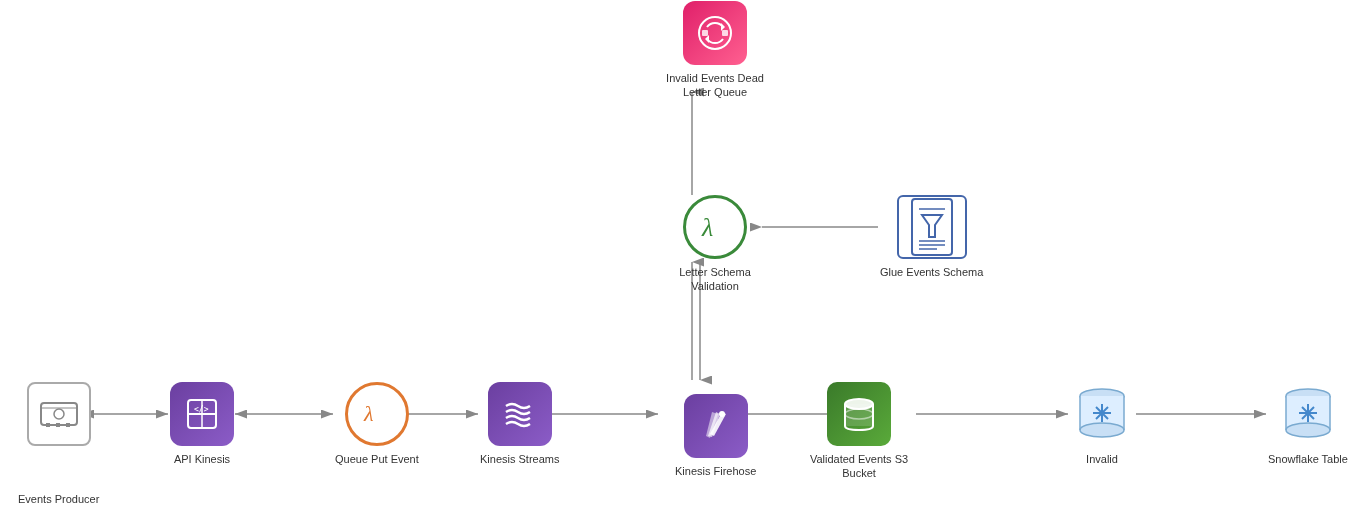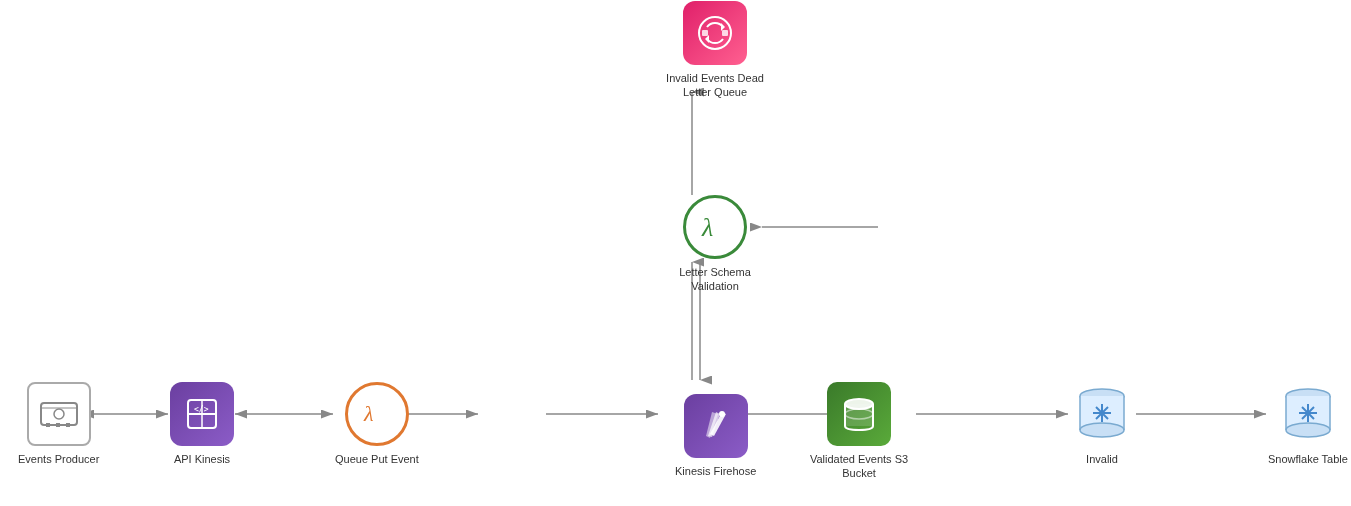--- a/index.html
+++ b/index.html
@@ -161,21 +161,21 @@
 
     <line x1="692" y1="380" x2="692" y2="262" stroke="#888" stroke-width="1.5" marker-end="url(#arrowhead-up)"></line>
 
     <line x1="700" y1="262" x2="700" y2="380" stroke="#888" stroke-width="1.5" marker-end="url(#arrowhead-down)"></line>
 
     <line x1="692" y1="195" x2="692" y2="92" stroke="#888" stroke-width="1.5" marker-end="url(#arrowhead-up)"></line>
 
     <line x1="878" y1="227" x2="762" y2="227" stroke="#888" stroke-width="1.5" marker-end="url(#arrowhead-left)"></line>
   </svg>
 
-  <div class="node" style="left:18px; top:382px;">
+  <div class="node" style="left:18px; top:382px;gap:40px;">
     <div class="events-producer-icon">
       <svg width="40" height="30" viewBox="0 0 40 30">
         <rect x="2" y="4" width="36" height="22" rx="3" fill="none" stroke="#888" stroke-width="2"></rect>
         <circle cx="20" cy="15" r="5" fill="none" stroke="#888" stroke-width="1.5"></circle>
         <line x1="2" y1="9" x2="38" y2="9" stroke="#888" stroke-width="1"></line>
         <rect x="7" y="24" width="4" height="4" fill="#888"></rect>
         <rect x="17" y="24" width="4" height="4" fill="#888"></rect>
         <rect x="27" y="24" width="4" height="4" fill="#888"></rect>
       </svg>
     </div>
@@ -197,20 +197,32 @@
 
   <div class="node" style="left:335px; top:382px;">
     <div class="orange-circle">
       <svg width="42" height="42" viewBox="0 0 42 42">
         <text x="8" y="28" font-size="22" fill="#E07830" font-family="serif" font-style="italic">λ</text>
       </svg>
     </div>
     <div class="node-label">Queue Put Event</div>
   </div>
 
+  <div class="node" style="left:480px; top:382px;">
+    <div class="purple-box">
+      <svg width="44" height="44" viewBox="0 0 44 44">
+
+        <path d="M8,14 Q14,10 20,14 Q26,18 32,14" fill="none" stroke="white" stroke-width="2.5"></path>
+        <path d="M8,20 Q14,16 20,20 Q26,24 32,20" fill="none" stroke="white" stroke-width="2.5"></path>
+        <path d="M8,26 Q14,22 20,26 Q26,30 32,26" fill="none" stroke="white" stroke-width="2.5"></path>
+        <path d="M8,32 Q14,28 20,32 Q26,36 32,32" fill="none" stroke="white" stroke-width="2.5"></path>
+      </svg>
+    </div>
+    <div class="node-label">Kinesis Streams</div>
+  </div>
 
   <div class="node" style="left:675px; top:382px;margin-top:12px;">
     <div class="purple-box">
       <svg width="44" height="44" viewBox="0 0 44 44">
 
         <path d="M28,8 L16,30 L20,32 L32,10 Z" fill="white" opacity="0.9"></path>
         <path d="M22,8 L14,32 L18,33 L26,10 Z" fill="white" opacity="0.7"></path>
         <path d="M18,8 L12,32 L16,34 L24,10 Z" fill="white" opacity="0.5"></path>
         <circle cx="28" cy="10" r="3" fill="white"></circle>
       </svg>
@@ -279,20 +291,35 @@
 
   <div class="node" style="left:660px; top:195px;">
     <div class="green-circle">
       <svg width="46" height="46" viewBox="0 0 46 46">
         <text x="10" y="32" font-size="26" fill="#3A8A3A" font-family="serif" font-style="italic">λ</text>
       </svg>
     </div>
     <div class="node-label">Letter Schema Validation</div>
   </div>
 
+  <div class="node" style="left:880px; top:195px;">
+    <div class="blue-box">
+      <svg width="50" height="60" viewBox="0 0 50 60">
+
+        <rect x="5" y="2" width="40" height="56" rx="3" fill="white" stroke="#4466AA" stroke-width="2"></rect>
+
+        <polygon points="15,18 35,18 28,28 28,40 22,40 22,28" fill="none" stroke="#4466AA" stroke-width="2"></polygon>
+        <line x1="12" y1="12" x2="38" y2="12" stroke="#4466AA" stroke-width="1.5"></line>
+        <line x1="12" y1="44" x2="38" y2="44" stroke="#4466AA" stroke-width="1.5"></line>
+        <line x1="12" y1="48" x2="38" y2="48" stroke="#4466AA" stroke-width="1.5"></line>
+        <line x1="12" y1="52" x2="30" y2="52" stroke="#4466AA" stroke-width="1.5"></line>
+      </svg>
+    </div>
+    <div class="node-label">Glue Events Schema</div>
+  </div>
 
   <div class="node" style="left:660px; top:1px;">
     <div class="pink-box">
       <svg width="44" height="44" viewBox="0 0 44 44">
 
         <circle cx="22" cy="22" r="16" fill="none" stroke="white" stroke-width="2"></circle>
 
         <path d="M14,16 A10,10 0 0,1 30,16" fill="none" stroke="white" stroke-width="2" marker-end="url(#wh-right)"></path>
         <path d="M30,28 A10,10 0 0,1 14,28" fill="none" stroke="white" stroke-width="2" marker-end="url(#wh-left)"></path>
         <polygon points="28,12 32,16 28,20" fill="white"></polygon>

